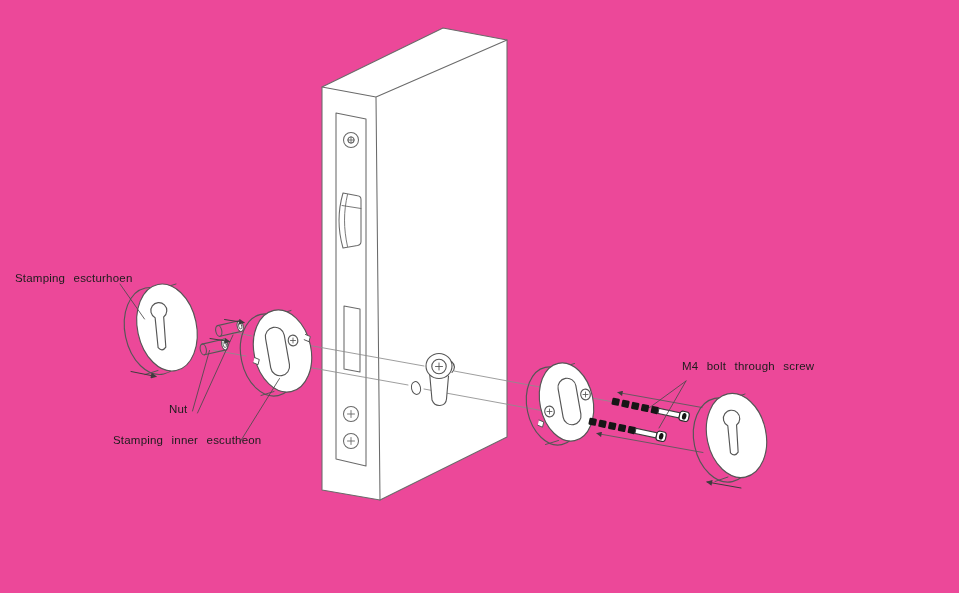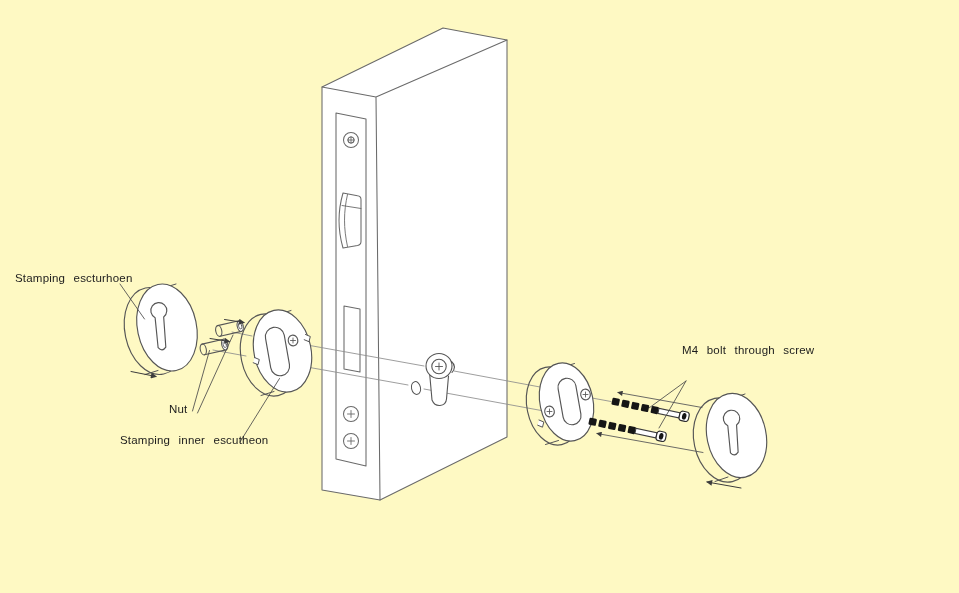--- a/index.html
+++ b/index.html
@@ -1,37 +1,37 @@
 <!DOCTYPE html>
 <html><head>
 <meta charset="utf-8">
 <style>
   html,body{margin:0;padding:0;background:#e8e8e8;}
   #stage{
     position:relative;
     width:959px;height:593px;
-    background:#fef9c3;
+    background:#ec4899;
     overflow:hidden;
     font-family:"Liberation Sans", sans-serif;
   }
   #drawing{position:absolute;inset:0;}
   .label{
     position:absolute;
     font-size:11.5px;
     line-height:13px;
     color:#1c1c1c;
     letter-spacing:.2px;
     word-spacing:5px;
     white-space:nowrap;
     user-select:none;
   }
   .lbl-outer-left{left:15px;top:272px;}
   .lbl-nut{left:169px;top:403px;}
-  .lbl-inner-left{left:120px;top:434px;}
-  .lbl-m4{left:682px;top:344px;}
+  .lbl-inner-left{left:113px;top:434px;}
+  .lbl-m4{left:682px;top:360px;}
 </style>
 </head>
 <body>
 
 <div id="stage">
 
   <svg id="drawing" viewBox="0 0 959 593" width="959" height="593" fill="none" stroke-linecap="round" stroke-linejoin="round">
 
     <defs>
       <marker id="arr" viewBox="0 0 10 10" refX="8.5" refY="5" markerWidth="8.5" markerHeight="6" orient="auto-start-reverse">

